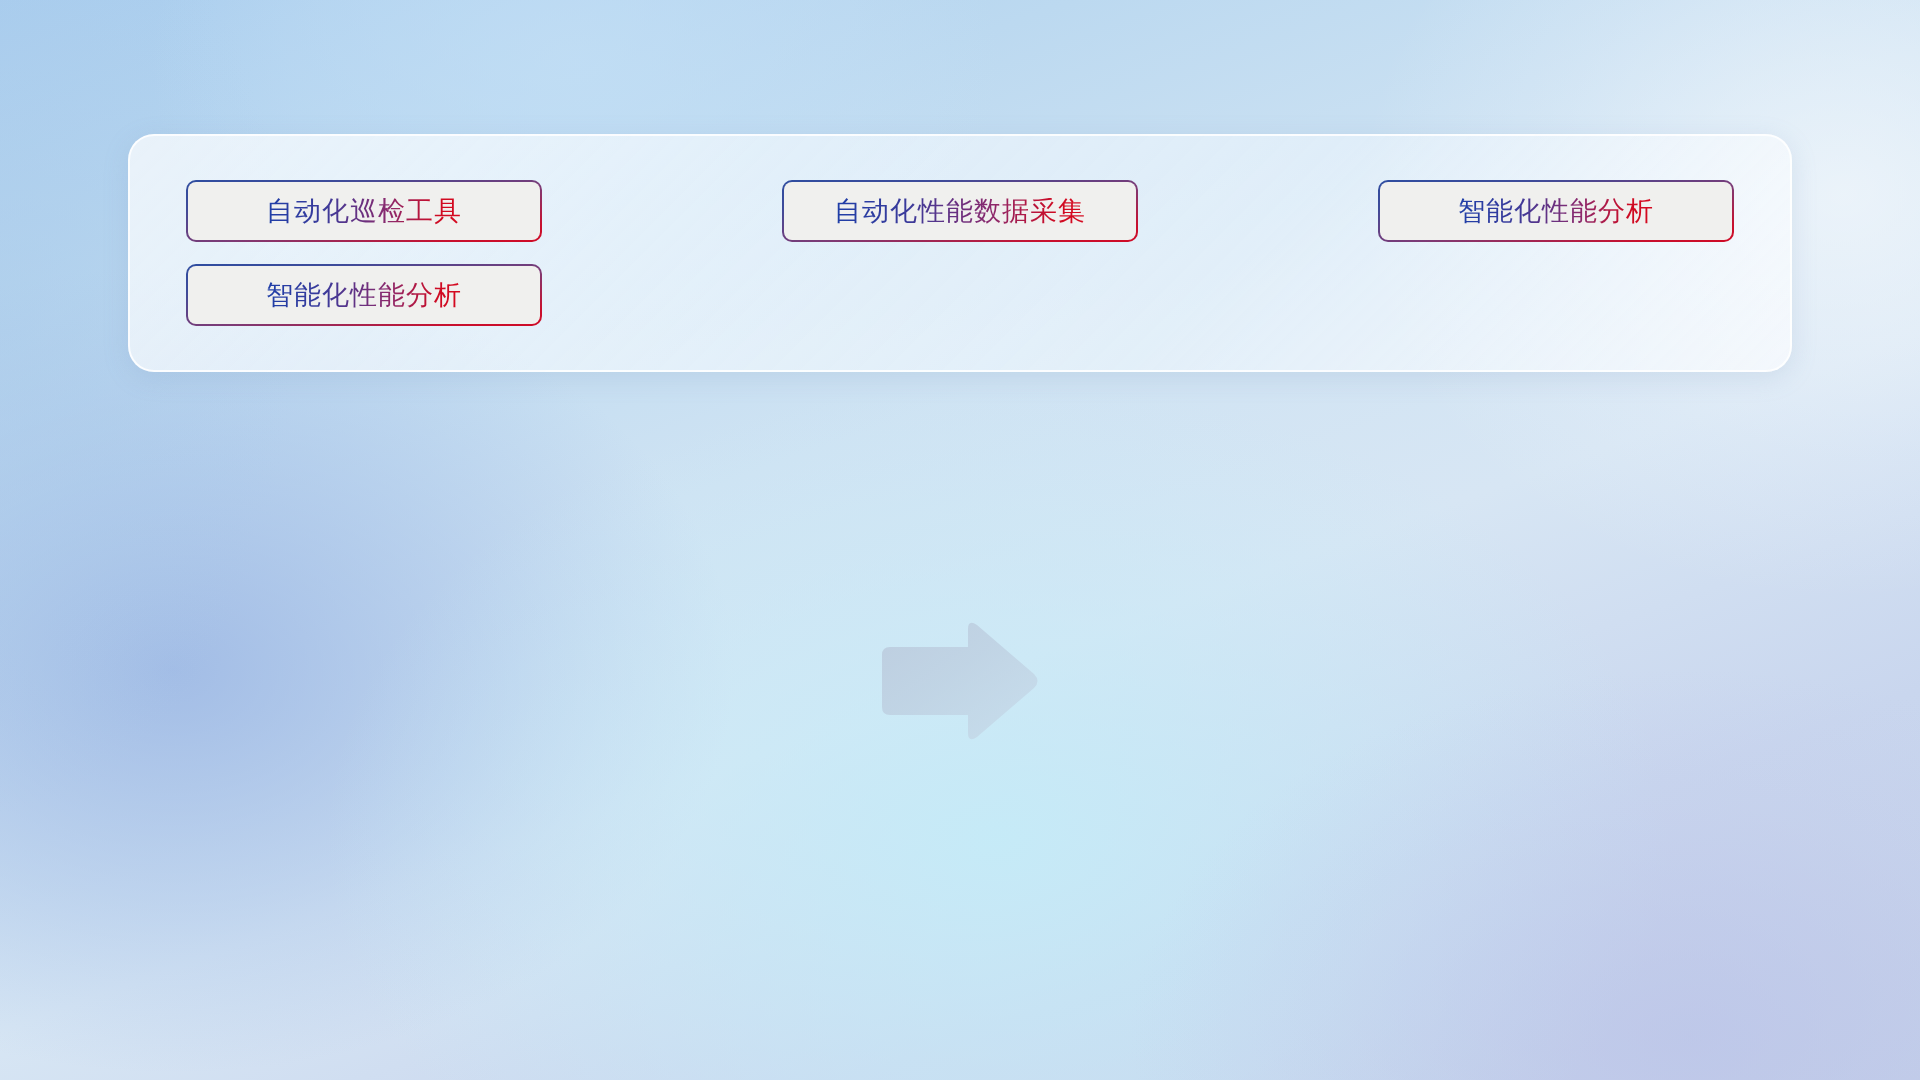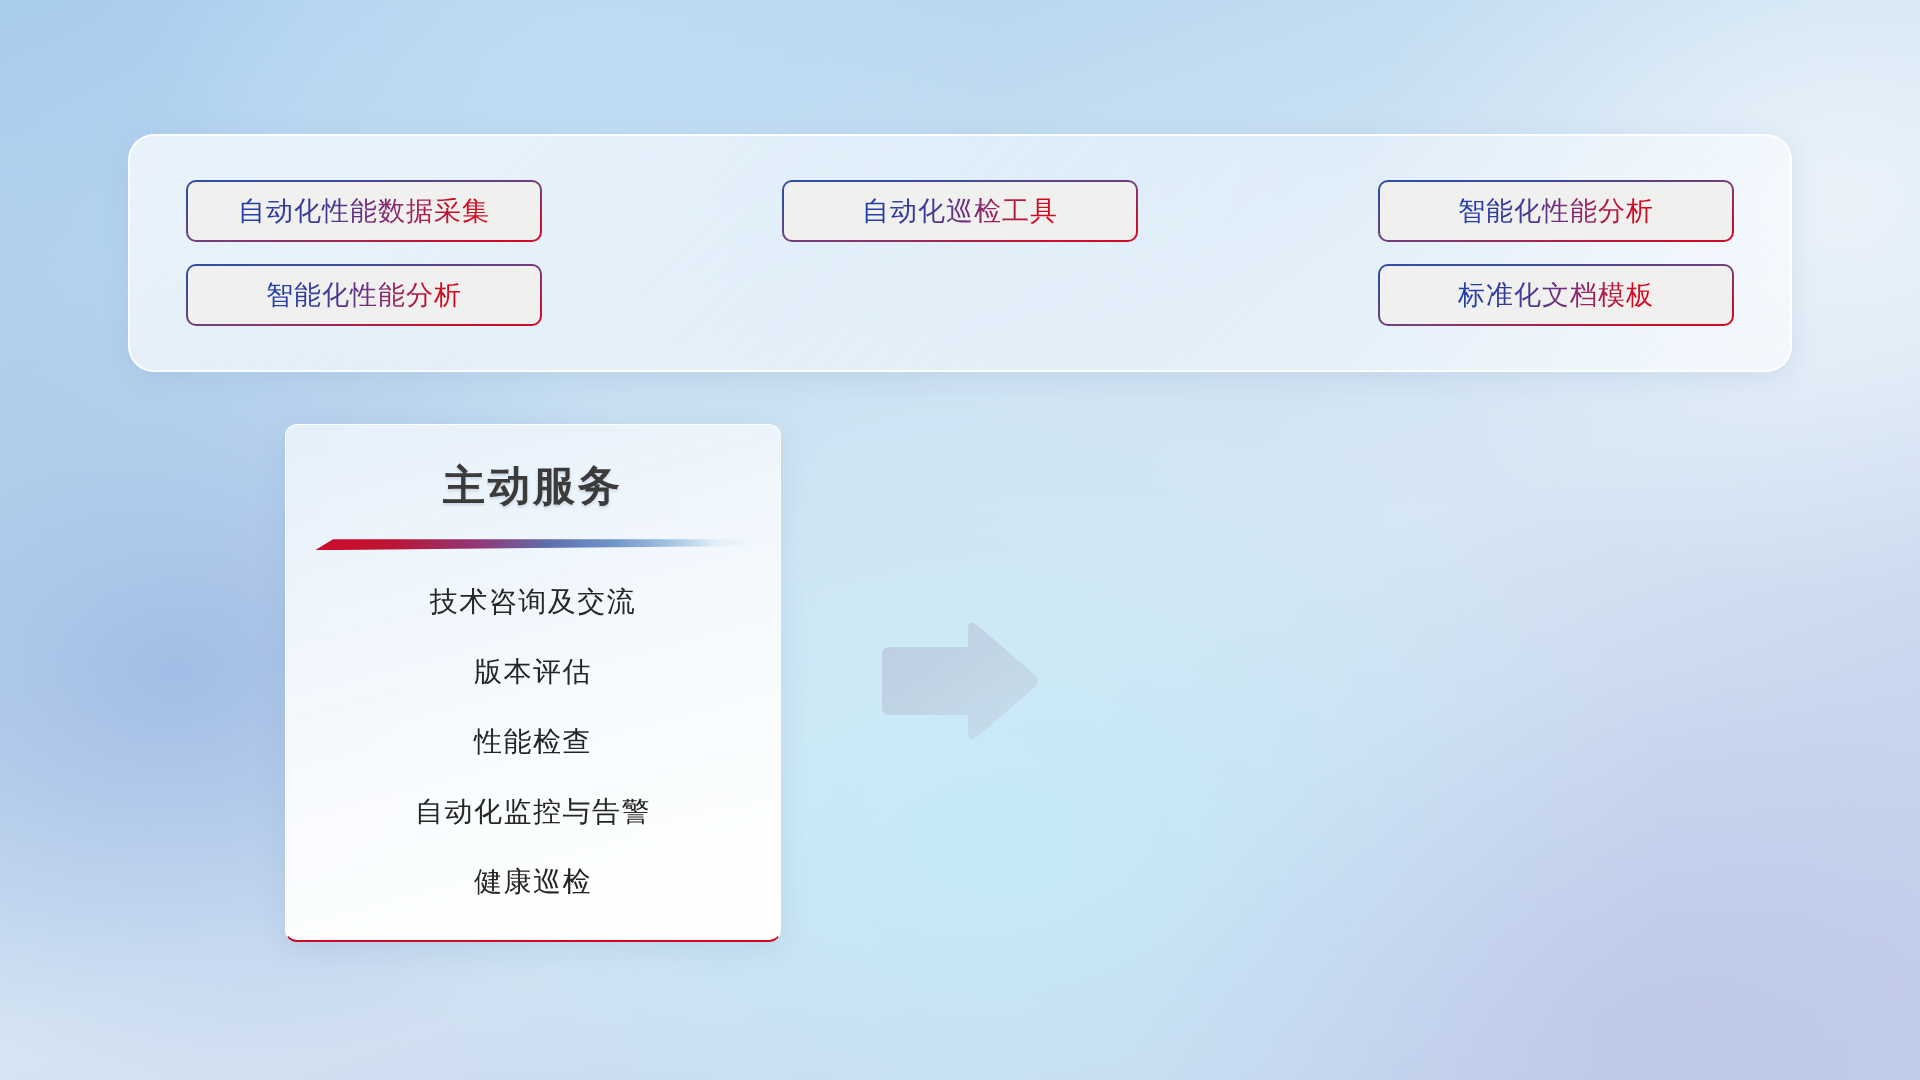--- a/index.html
+++ b/index.html
@@ -210,54 +210,38 @@
   <div class="bg-layer bg-blob-6"></div>
   <div class="bg-layer bg-blob-2"></div>
   <div class="bg-layer bg-blob-5"></div>
   <div class="bg-layer bg-blob-3"></div>
   <div class="bg-layer bg-blob-4"></div>
 
   <div id="tools-panel">
 
     <div class="pill-row">
       <div class="pill">
+        <span class="pill-label">自动化巡检工具</span>
+      </div>
+      <div class="pill">
         <span class="pill-label">自动化性能数据采集</span>
       </div>
       <div class="pill">
-        <span class="pill-label">自动化巡检工具</span>
-      </div>
-      <div class="pill">
         <span class="pill-label">智能化性能分析</span>
       </div>
     </div>
 
     <div class="pill-row">
       <div class="pill">
         <span class="pill-label">智能化性能分析</span>
       </div>
-      <div class="pill">
-        <span class="pill-label">标准化文档模板</span>
-      </div>
     </div>
 
   </div>
 
-  <div class="svc-card" id="card-proactive">
-    <div class="svc-title">主动服务</div>
-    <div class="svc-divider">
-      <div class="bar"></div>
-    </div>
-    <div class="svc-list">
-      <div class="svc-item">技术咨询及交流</div>
-      <div class="svc-item">版本评估</div>
-      <div class="svc-item">性能检查</div>
-      <div class="svc-item">自动化监控与告警</div>
-      <div class="svc-item">健康巡检</div>
-    </div>
-  </div>
 
   <div id="flow-arrow">
     <svg width="164" height="124" viewBox="0 0 164 124" xmlns="http://www.w3.org/2000/svg">
       <defs>
         <linearGradient id="arrGrad" x1="0" y1="0" x2="1" y2="1">
           <stop offset="0%" stop-color="#b9c7da" stop-opacity="0.80"></stop>
           <stop offset="45%" stop-color="#bcccde" stop-opacity="0.72"></stop>
           <stop offset="100%" stop-color="#c5d6e6" stop-opacity="0.62"></stop>
         </linearGradient>
       </defs>

